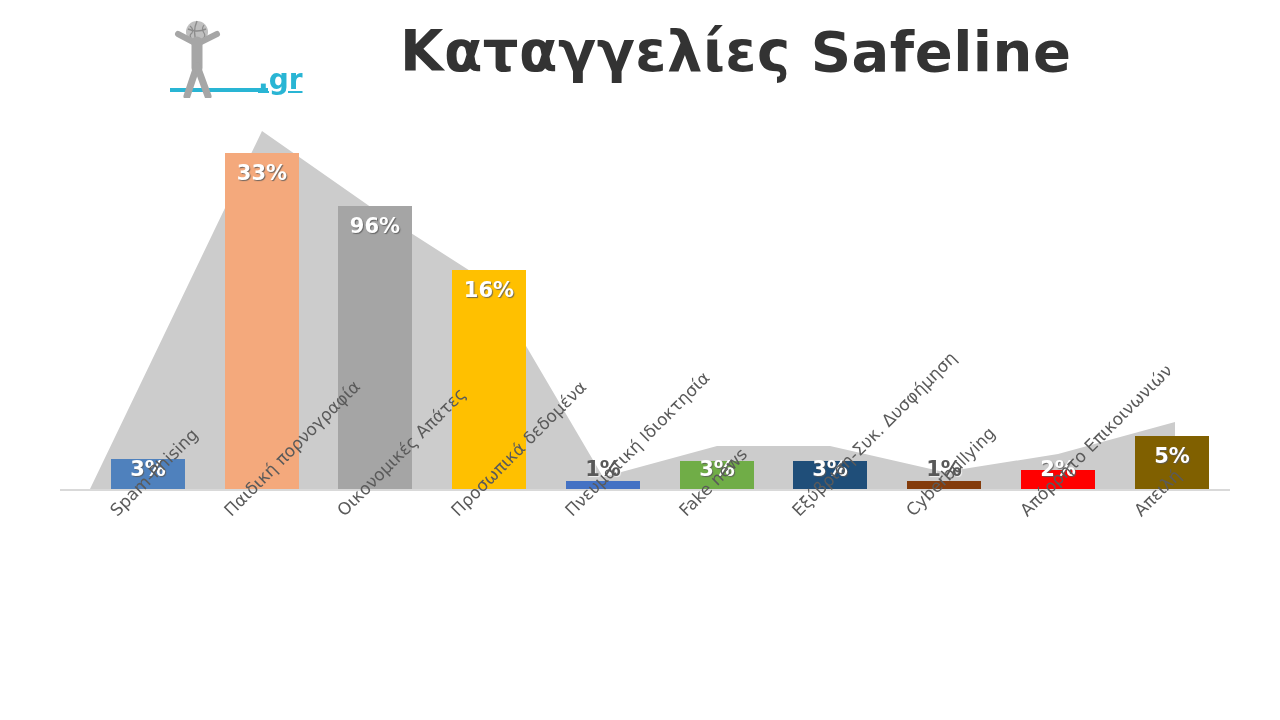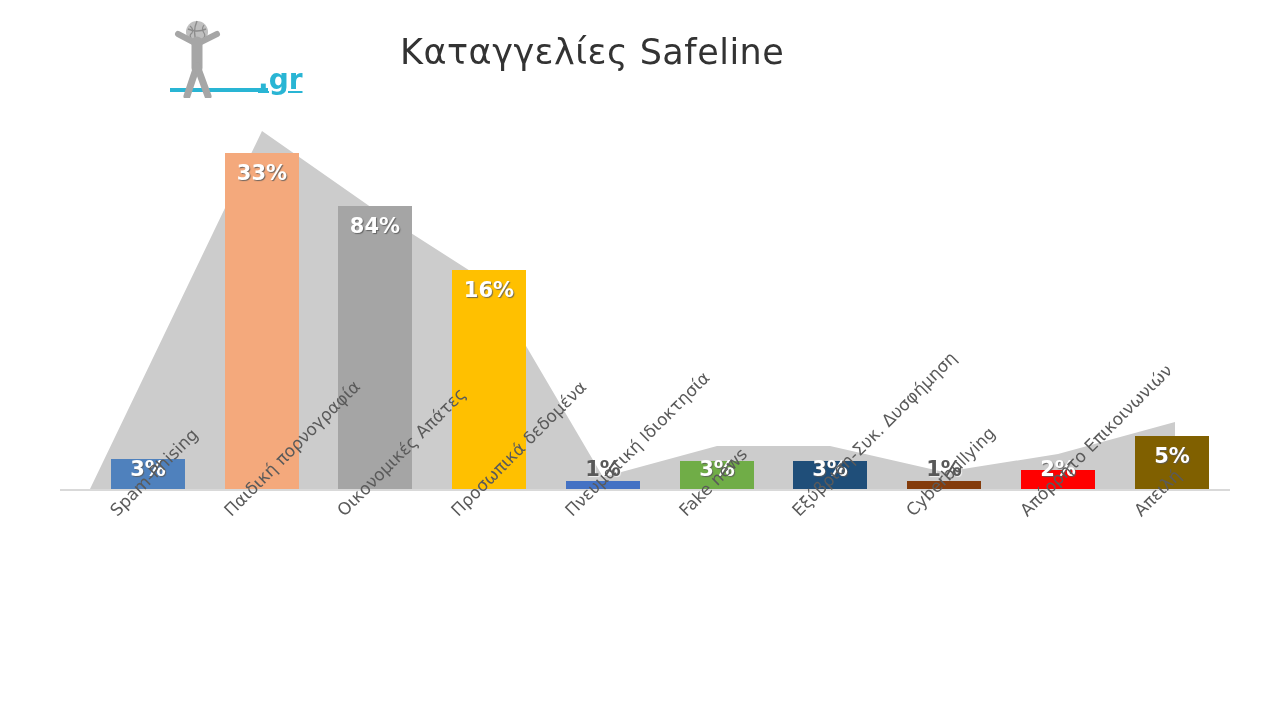--- a/index.html
+++ b/index.html
@@ -28,23 +28,23 @@
     text-decoration:underline;
   }
   #logo .logo-underline {
     position:absolute; left:152px; top:70px; width:98px; height:4px;
     background:#29B5D4;
   }
   #logo .logo-figure { position:absolute; left:148px; top:2px; width:62px; height:78px; }
 
   
   #chart-title {
-    position:absolute; left:400px; top:32px;
+    position:absolute; left:400px; top:19px;
     font-family:"DejaVu Sans", sans-serif;
-    font-size:35px; font-weight:400; color:#333333;
+    font-size:56px; font-weight:700; color:#333333;
     letter-spacing:0.5px; white-space:nowrap;
   }
 
   
   #plot { position:absolute; left:0; top:0; width:1280px; height:720px; }
   #plot-svg { position:absolute; left:0; top:0; }
 
   .bar { position:absolute; }
   .bar-label {
     position:absolute;
@@ -109,21 +109,21 @@
       <div class="bar" style="left: 793px; top: 461px; width: 74px; height: 28px; background: rgb(31, 78, 121);"></div>
       <div class="bar" style="left: 907px; top: 481px; width: 74px; height: 8px; background: rgb(132, 60, 12);"></div>
       <div class="bar" style="left: 1021px; top: 470px; width: 74px; height: 19px; background: rgb(255, 0, 0);"></div>
       <div class="bar" style="left: 1135px; top: 436px; width: 74px; height: 53px; background: rgb(128, 96, 0);"></div>
     </div>
   <div id="labels-layer">
       <div class="bar-label" style="left: 103px; width: 90px; top: 457px;">3%</div>
       <div class="cat-label" style="left: 106px; top: 506px;">Spam-Phising</div>
       <div class="bar-label" style="left: 217px; width: 90px; top: 161px; text-align: center;">33%</div>
       <div class="cat-label" style="left: 220px; top: 506px;">Παιδική πορνογραφία</div>
-      <div class="bar-label" style="left: 330px; width: 90px; top: 214px;">84%</div>
+      <div class="bar-label" style="left: 330px; width: 90px; top: 214px;">96%</div>
       <div class="cat-label" style="left: 333px; top: 506px;">Οικονομικές Απάτες</div>
       <div class="bar-label" style="left: 444px; width: 90px; top: 278px;">16%</div>
       <div class="cat-label" style="left: 447px; top: 506px;">Προσωπικά δεδομένα</div>
       <div class="bar-label dark" style="left: 558px; width: 90px; top: 457px;">1%</div>
       <div class="cat-label" style="left: 561px; top: 506px;">Πνευματική Ιδιοκτησία</div>
       <div class="bar-label" style="left: 672px; width: 90px; top: 457px;">3%</div>
       <div class="cat-label" style="left: 675px; top: 506px;">Fake news</div>
       <div class="bar-label" style="left: 785px; width: 90px; top: 457px;">3%</div>
       <div class="cat-label" style="left: 788px; top: 506px;">Εξύβριση-Συκ. Δυσφήμηση</div>
       <div class="bar-label dark" style="left: 899px; width: 90px; top: 457px;">1%</div>

